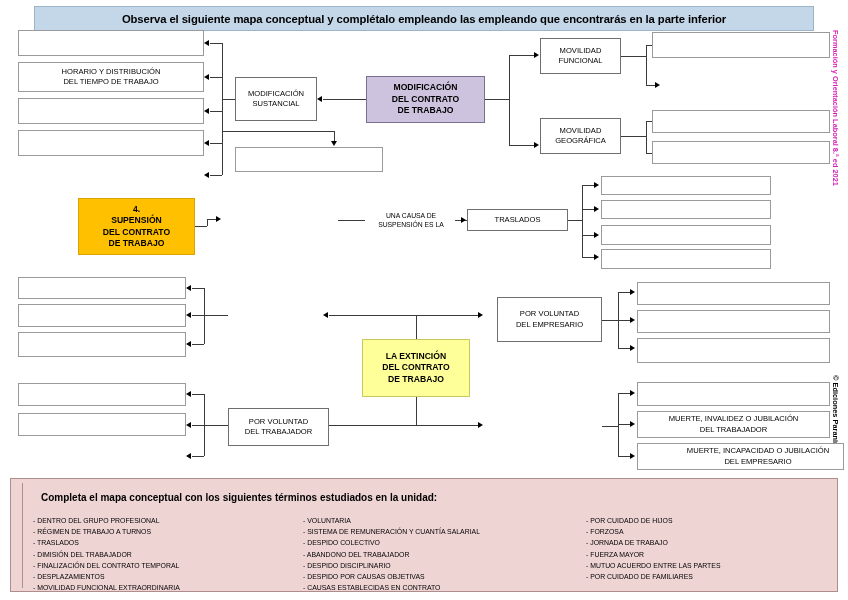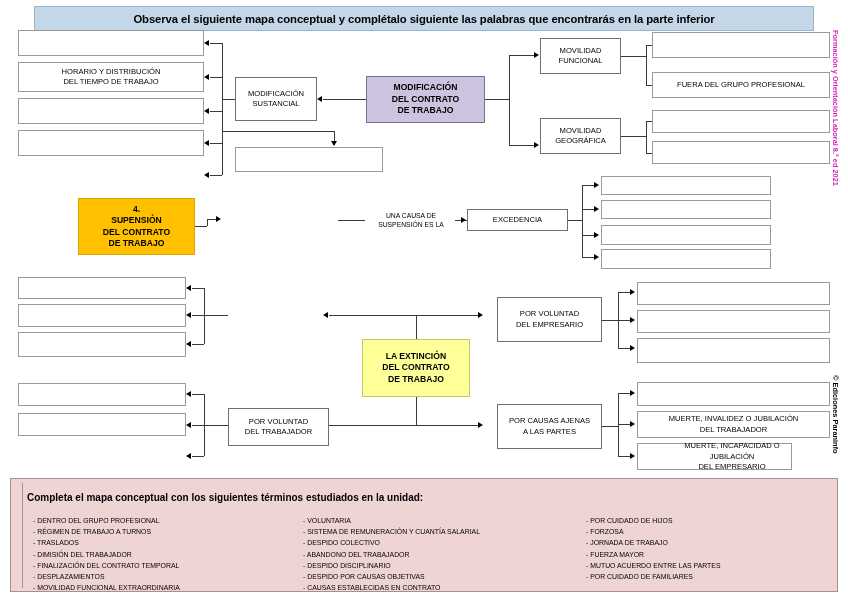--- a/index.html
+++ b/index.html
@@ -99,21 +99,21 @@
     left:10px; top:478px;
     width:828px; height:114px;
     background:#efd4d4;
     border:1px solid #b08d8d;
     box-sizing:border-box;
   }
   #wordbank .inner{
     position:absolute;
     left:11px; top:4px; right:6px; bottom:3px;
     border-left:1px solid #b08d8d;
-    padding-left:4px;
+    padding-left:18px;
     box-sizing:border-box;
   }
   #wb-title{
     font-size:10px;
     font-weight:bold;
     color:#000;
     margin-top:9px;
   }
   #wb-cols{
     position:absolute;
@@ -125,21 +125,21 @@
   #wb-cols .col:nth-child(2){width:283px;}
   #wb-cols .col:nth-child(3){width:240px;}
   #wb-cols .item{white-space:nowrap;}
 </style>
 </head>
 <body>
 
 <div id="page">
 
   <div id="banner">
-    <span class="txt">Observa el siguiente mapa conceptual y complétalo siguiente las palabras que encontrarás en la parte inferior</span>
+    <span class="txt">Observa el siguiente mapa conceptual y complétalo empleando las empleando que encontrarás en la parte inferior</span>
   </div>
 
   <div id="credit-top" class="vert-credit">Formación y Orientación Laboral 8.ª ed 2021</div>
   <div id="credit-bottom" class="vert-credit">© Ediciones Paraninfo</div>
 
   <div class="box" style="left:18px;top:30px;width:186px;height:26px;"></div>
   <div class="box" style="left:18px;top:62px;width:186px;height:30px;">
     <span>HORARIO Y DISTRIBUCIÓN<br>DEL TIEMPO DE TRABAJO</span>
   </div>
   <div class="box" style="left:18px;top:98px;width:186px;height:26px;"></div>
@@ -190,23 +190,20 @@
     <span>MOVILIDAD<br>GEOGRÁFICA</span>
   </div>
 
   <div class="h" style="left:621px;top:56px;width:25px;"></div>
   <div class="v" style="left:646px;top:45px;height:40px;"></div>
   <div class="h" style="left:646px;top:45px;width:11px;"></div>
   <div class="h" style="left:646px;top:85px;width:11px;"></div>
   <div class="arr right" style="left:655px;top:41.6px;"></div>
   <div class="arr right" style="left:655px;top:81.6px;"></div>
   <div class="box" style="left:652px;top:32px;width:178px;height:26px;"></div>
-  <div class="box" style="left:652px;top:72px;width:178px;height:26px;">
-    <span>FUERA DEL GRUPO PROFESIONAL</span>
-  </div>
 
   <div class="h" style="left:621px;top:136px;width:25px;"></div>
   <div class="v" style="left:646px;top:121px;height:32px;"></div>
   <div class="h" style="left:646px;top:121px;width:11px;"></div>
   <div class="h" style="left:646px;top:153px;width:11px;"></div>
   <div class="arr right" style="left:655px;top:117.6px;"></div>
   <div class="arr right" style="left:655px;top:149.6px;"></div>
   <div class="box" style="left:652px;top:110px;width:178px;height:23px;"></div>
   <div class="box" style="left:652px;top:141px;width:178px;height:23px;"></div>
 
@@ -221,21 +218,21 @@
 
 
   <div class="h" style="left:338px;top:220px;width:27px;"></div>
   <div class="label-free" style="left:366px;top:212px;width:90px;">
     UNA CAUSA DE<br>SUSPENSIÓN ES LA
   </div>
   <div class="h" style="left:455px;top:220px;width:18px;"></div>
   <div class="arr right" style="left:461px;top:216.6px;"></div>
 
   <div class="box dark" style="left:467px;top:209px;width:101px;height:22px;">
-    <span>EXCEDENCIA</span>
+    <span>TRASLADOS</span>
   </div>
 
   <div class="h thick" style="left:568px;top:220px;width:14px;"></div>
   <div class="v" style="left:582px;top:185px;height:72px;"></div>
   <div class="h" style="left:582px;top:185px;width:14px;"></div>
   <div class="h" style="left:582px;top:209px;width:14px;"></div>
   <div class="h" style="left:582px;top:235px;width:14px;"></div>
   <div class="h" style="left:582px;top:257px;width:14px;"></div>
   <div class="arr right" style="left:594px;top:181.6px;"></div>
   <div class="arr right" style="left:594px;top:205.6px;"></div>
@@ -297,36 +294,33 @@
   <div class="h" style="left:618px;top:292px;width:14px;"></div>
   <div class="h" style="left:618px;top:320px;width:14px;"></div>
   <div class="h" style="left:618px;top:348px;width:14px;"></div>
   <div class="arr right" style="left:630px;top:288.6px;"></div>
   <div class="arr right" style="left:630px;top:316.6px;"></div>
   <div class="arr right" style="left:630px;top:344.6px;"></div>
   <div class="box" style="left:637px;top:282px;width:193px;height:23px;"></div>
   <div class="box" style="left:637px;top:310px;width:193px;height:23px;"></div>
   <div class="box" style="left:637px;top:338px;width:193px;height:25px;"></div>
 
-  <div class="box dark" style="left:497px;top:404px;width:105px;height:45px;">
-    <span>POR CAUSAS AJENAS<br>A LAS PARTES</span>
-  </div>
   <div class="h thick" style="left:602px;top:426px;width:16px;"></div>
   <div class="v" style="left:618px;top:393px;height:63px;"></div>
   <div class="h" style="left:618px;top:393px;width:14px;"></div>
   <div class="h" style="left:618px;top:424px;width:14px;"></div>
   <div class="h" style="left:618px;top:456px;width:14px;"></div>
   <div class="arr right" style="left:630px;top:389.6px;"></div>
   <div class="arr right" style="left:630px;top:420.6px;"></div>
   <div class="arr right" style="left:630px;top:452.6px;"></div>
   <div class="box" style="left:637px;top:382px;width:193px;height:24px;"></div>
   <div class="box" style="left:637px;top:411px;width:193px;height:27px;">
     <span>MUERTE, INVALIDEZ O JUBILACIÓN<br>DEL TRABAJADOR</span>
   </div>
-  <div class="box" style="left:637px;top:443px;width:155px;height:27px;padding-left:38px;">
+  <div class="box" style="left:637px;top:443px;width:207px;height:27px;padding-left:38px;">
     <span>MUERTE, INCAPACIDAD O JUBILACIÓN<br>DEL EMPRESARIO</span>
   </div>
 
   <div id="wordbank">
     <div class="inner">
       <div id="wb-title">Completa el mapa conceptual con los siguientes términos estudiados en la unidad:</div>
       <div id="wb-cols">
         <div class="col">
             <div class="item">- DENTRO DEL GRUPO PROFESIONAL</div>
             <div class="item">- RÉGIMEN DE TRABAJO A TURNOS</div>

